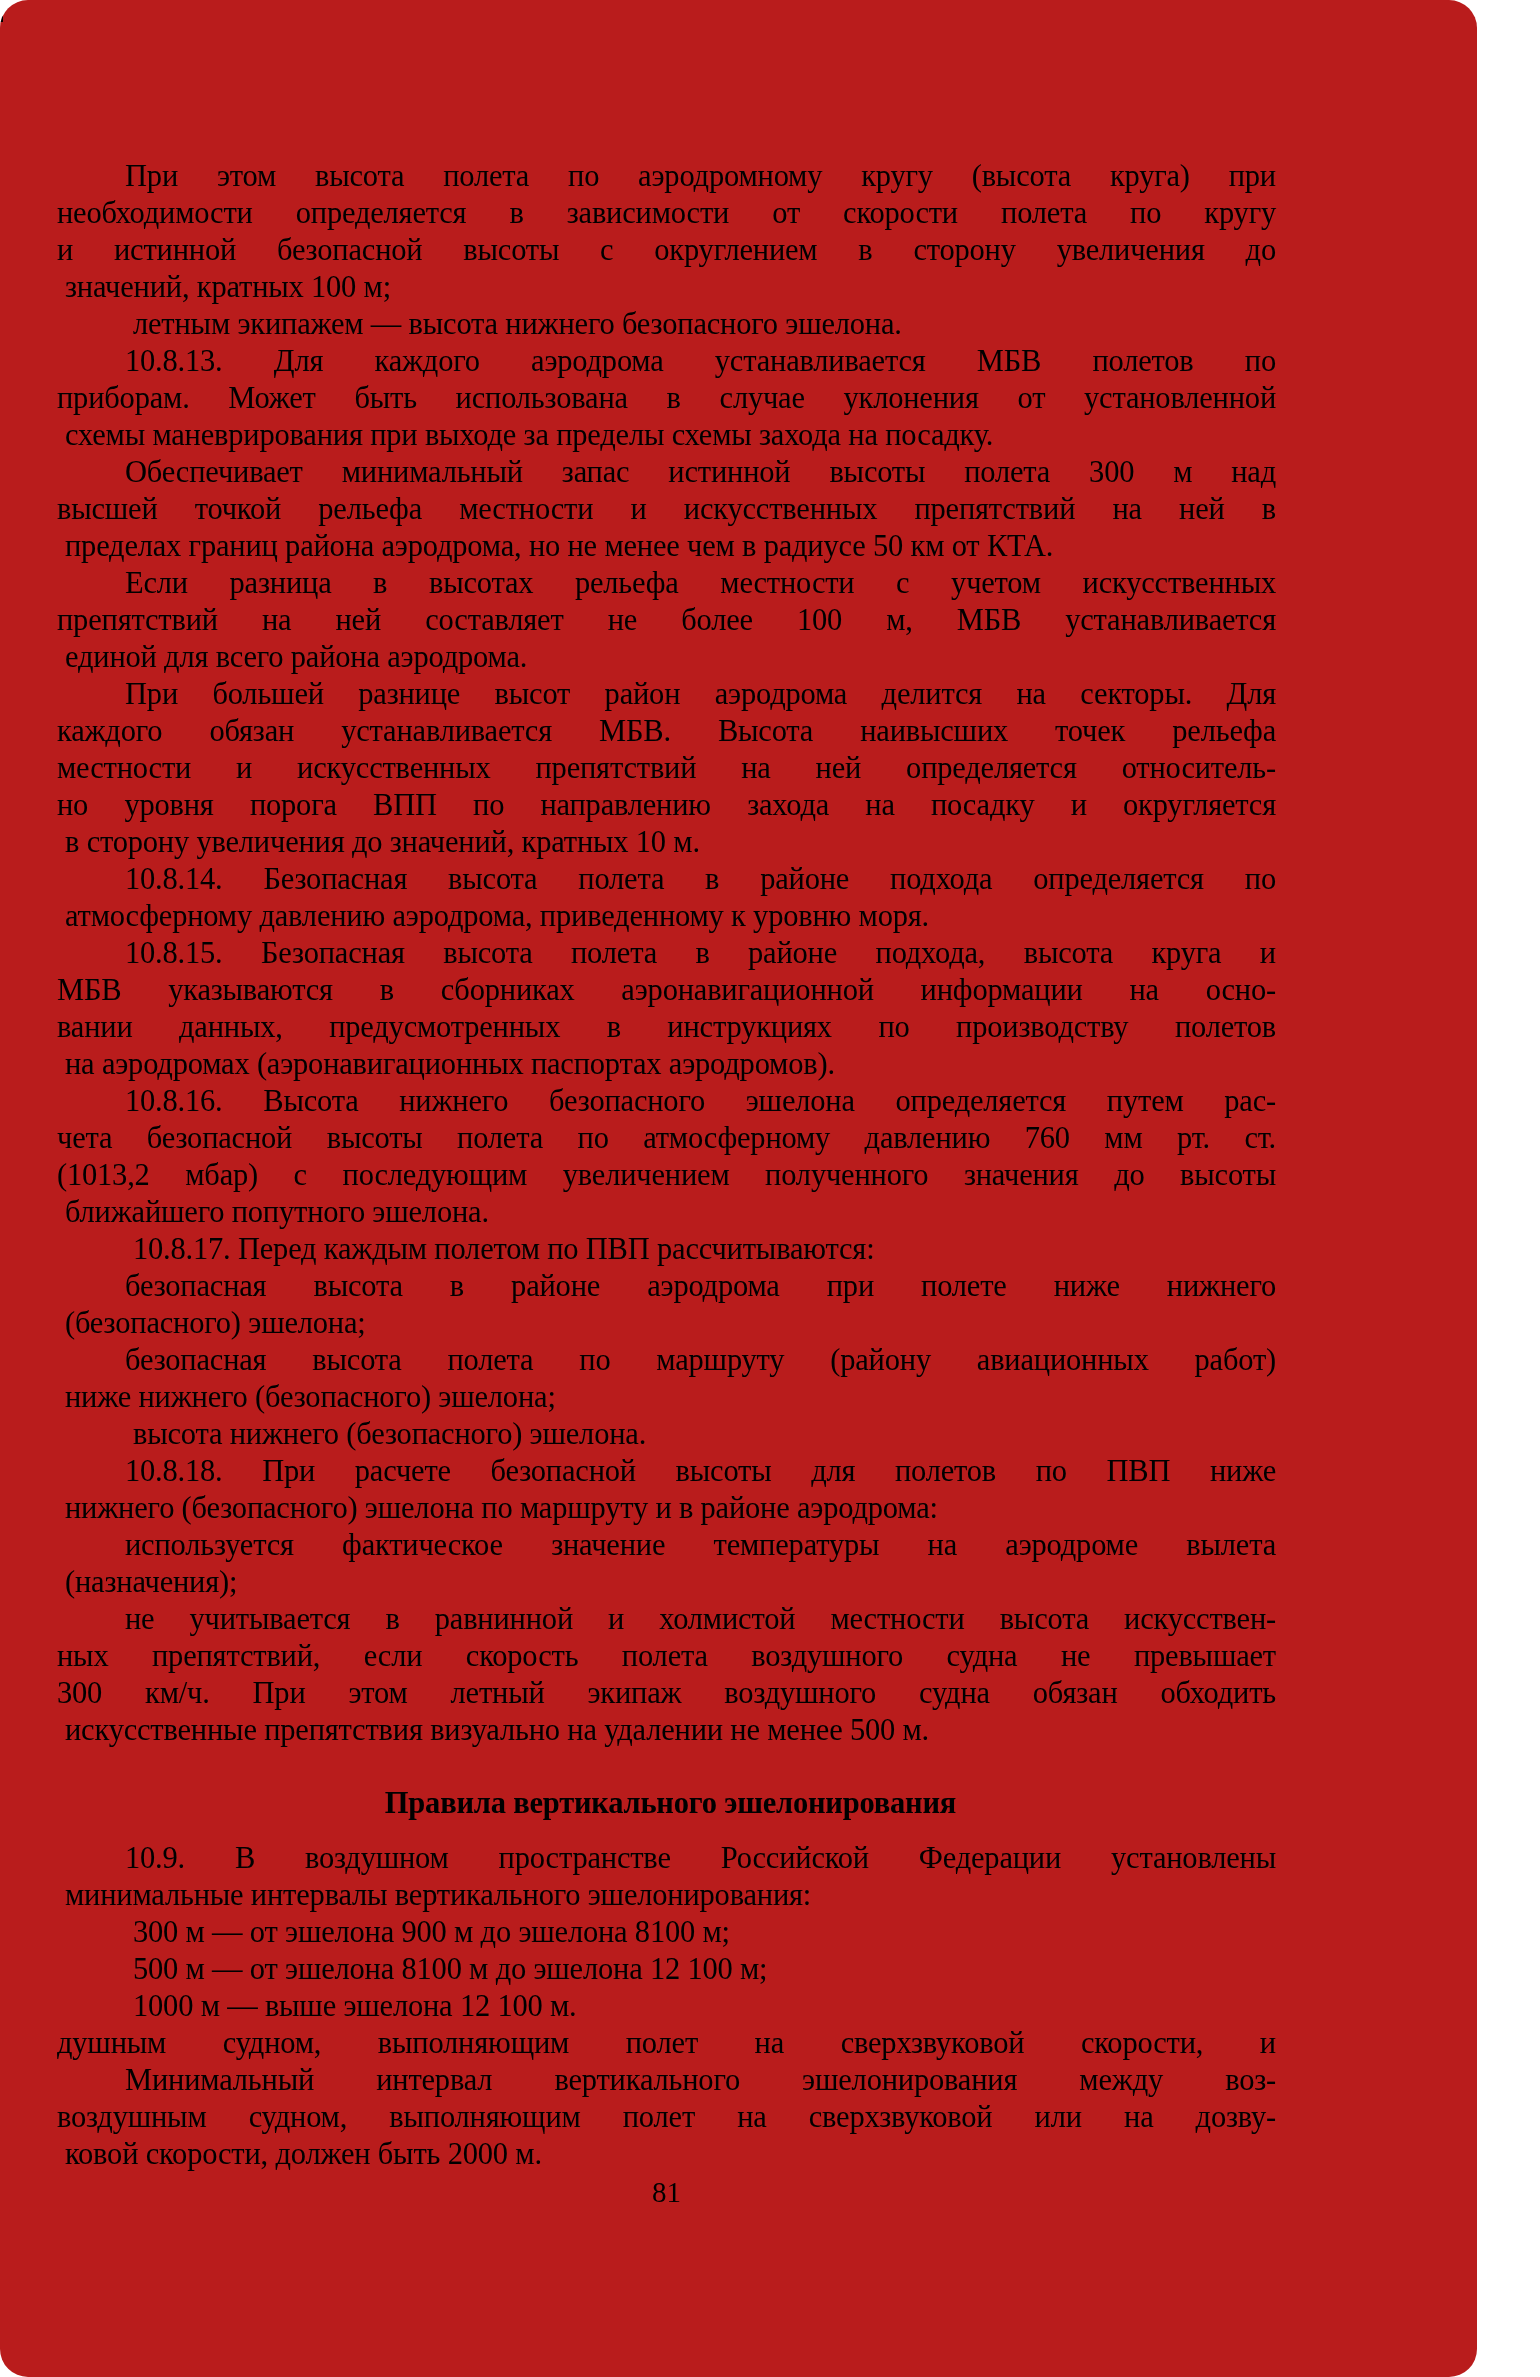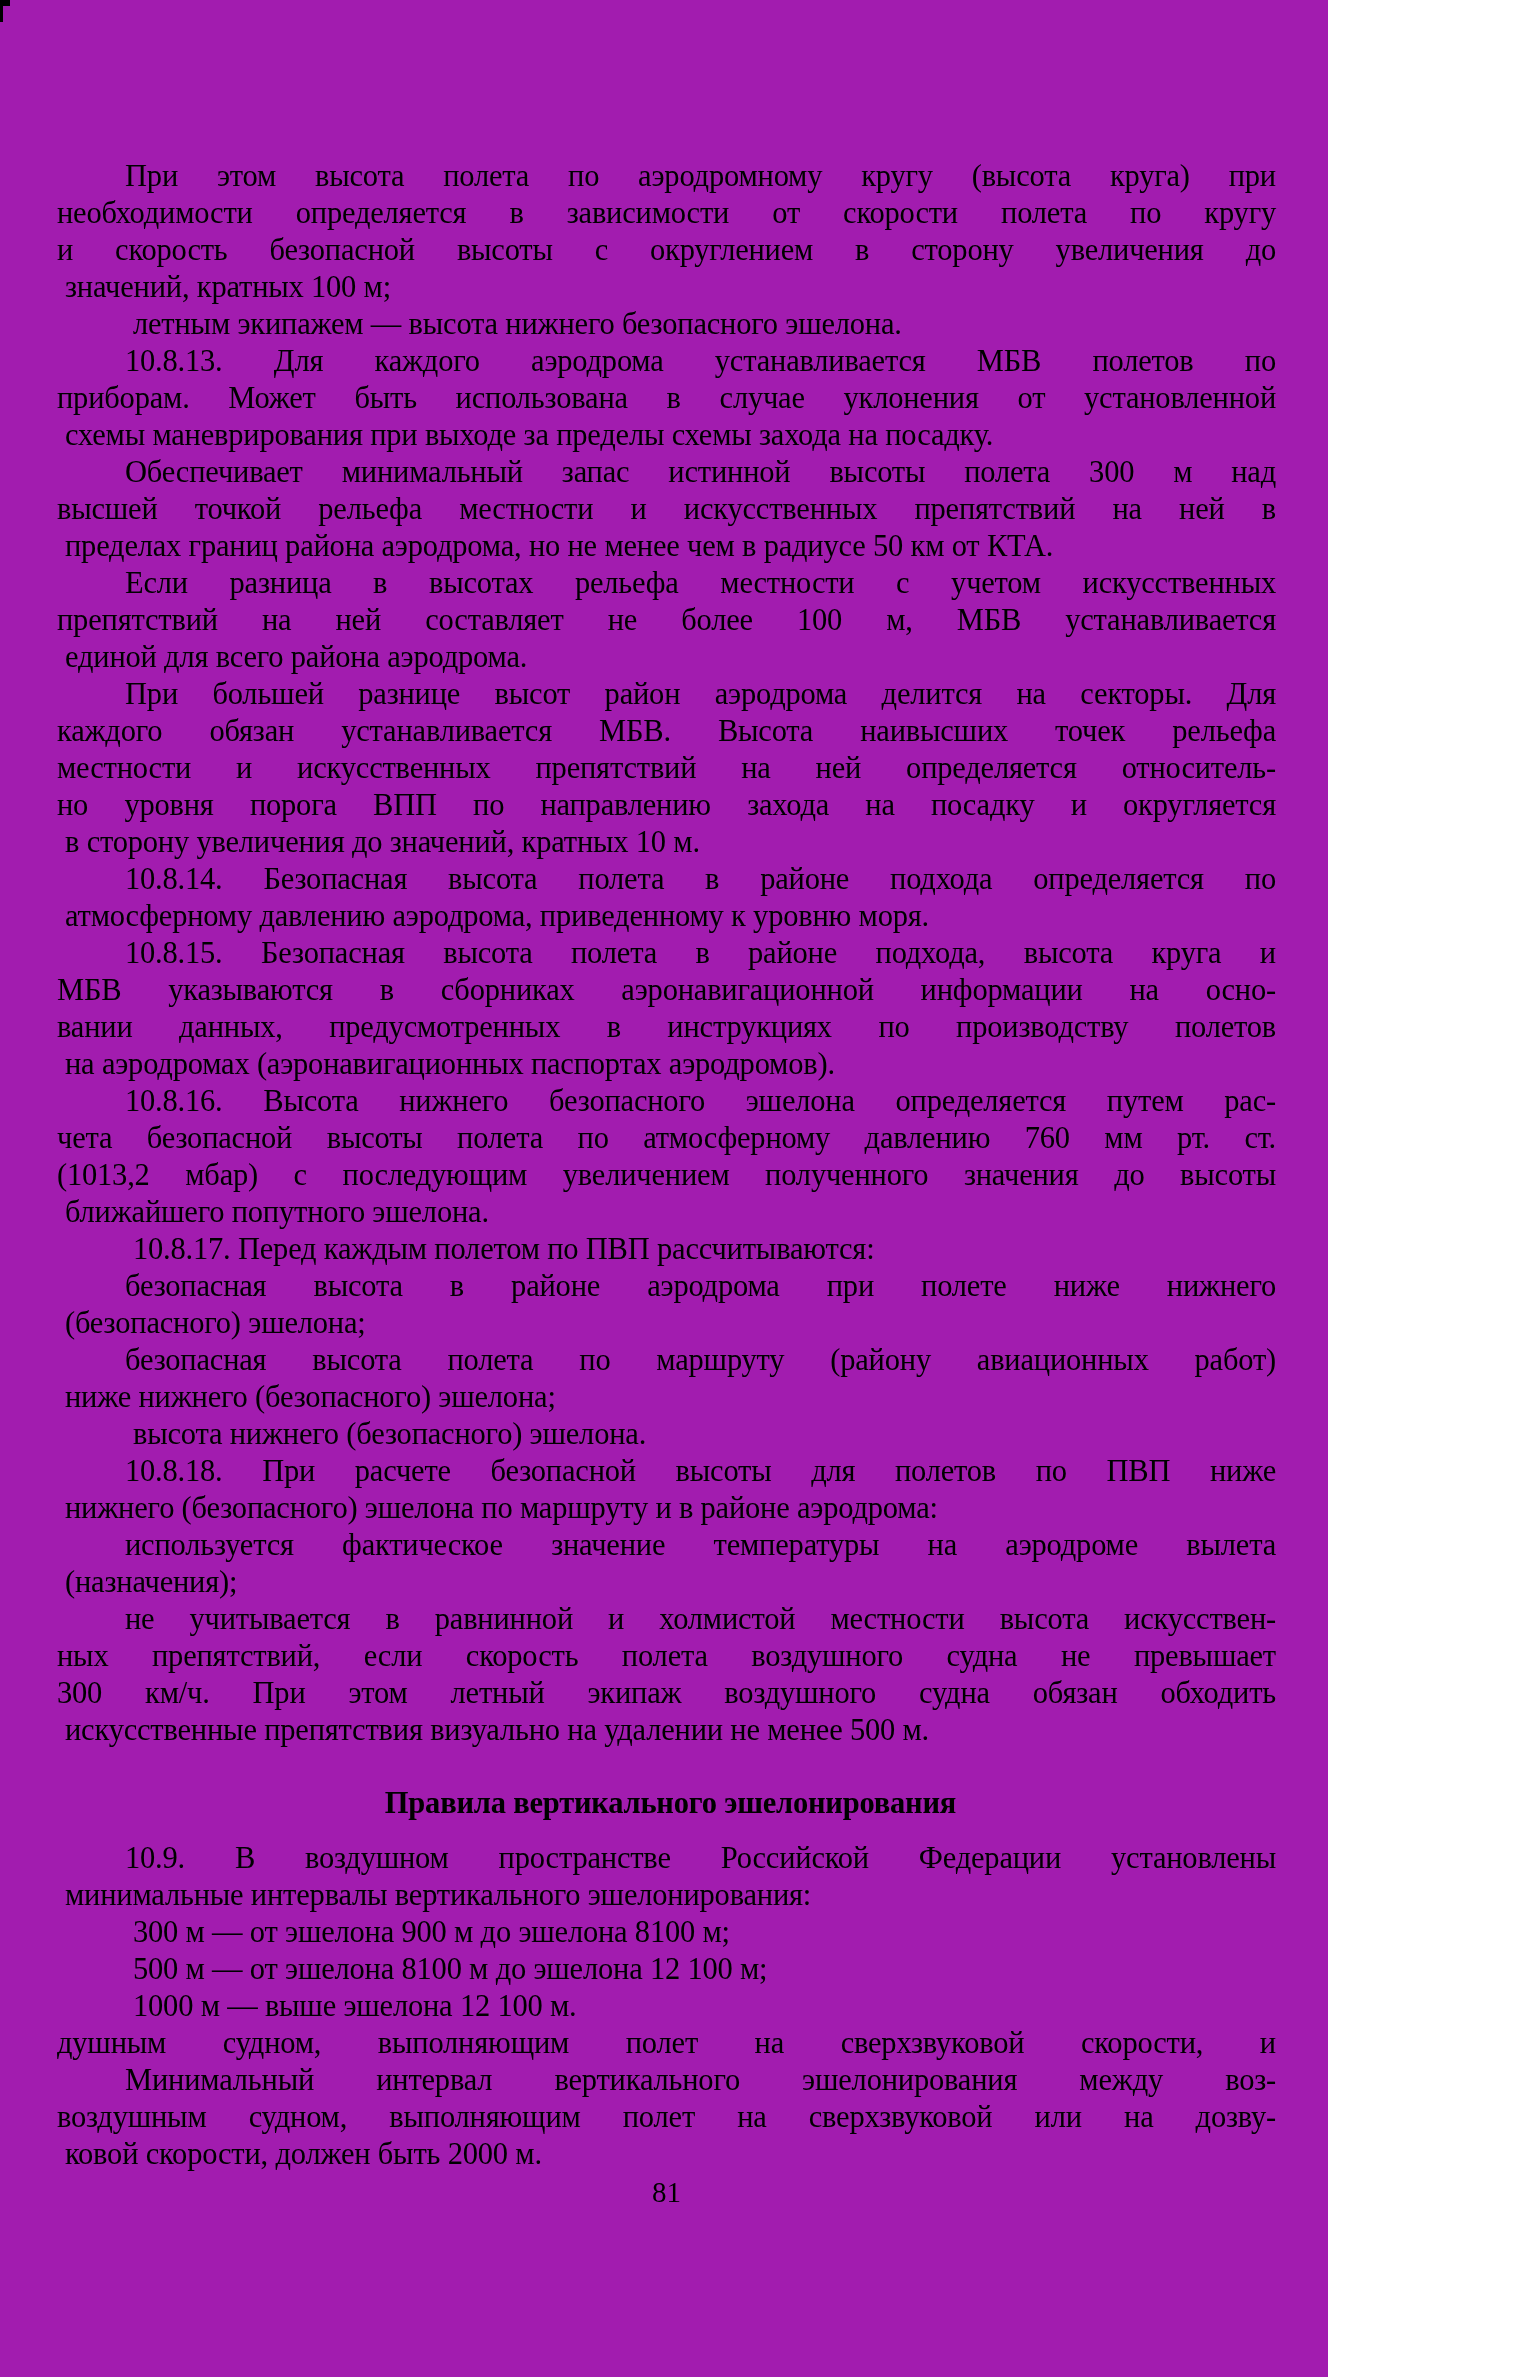--- a/index.html
+++ b/index.html
@@ -2,26 +2,27 @@
 <html lang="ru" style="font-size:10.4px"><head>
 <meta charset="utf-8">
 <style>
   html, body {
     margin: 0;
     padding: 0;
     background: #ffffff;
   }
   .page {
     position: relative;
-    width: 1328px;
+    width: 1477px;
     height: 2377px;
-    background: #a21caf;
+    background: #b91c1c;
     overflow: hidden;
     font-family: "Liberation Serif", "DejaVu Serif", serif;
     color: #000000;
+    border-radius: 28px;
   }
   .scan-mark {
     position: absolute;
     background: #000000;
   }
   .scan-mark.corner { left: 0; top: 0; width: 10.4px; height: 5.8px; }
   .scan-mark.edge   { left: 0; top: 5.2px; width: 3.2px; height: 17px; }
 
   .text-column {
     position: absolute;
@@ -59,21 +60,21 @@
 <body>
 
 <div class="page">
   <div class="scan-mark corner"></div>
   <div class="scan-mark edge"></div>
 
   <div class="text-column">
 
   <div class="line body first">При этом высота полета по аэродромному кругу (высота круга) при</div>
       <div class="line body">необходимости определяется в зависимости от скорости полета по кругу</div>
-      <div class="line body">и скорость безопасной высоты с округлением в сторону увеличения до</div>
+      <div class="line body">и истинной безопасной высоты с округлением в сторону увеличения до</div>
       <div class="line body last">значений, кратных 100 м;</div>
       <div class="line body first last">летным экипажем — высота нижнего безопасного эшелона.</div>
       <div class="line body first">10.8.13. Для каждого аэродрома устанавливается МБВ полетов по</div>
       <div class="line body">приборам. Может быть использована в случае уклонения от установленной</div>
       <div class="line body last">схемы маневрирования при выходе за пределы схемы захода на посадку.</div>
       <div class="line body first">Обеспечивает минимальный запас истинной высоты полета 300 м над</div>
       <div class="line body">высшей точкой рельефа местности и искусственных препятствий на ней в</div>
       <div class="line body last">пределах границ района аэродрома, но не менее чем в радиусе 50 км от КТА.</div>
       <div class="line body first">Если разница в высотах рельефа местности с учетом искусственных</div>
       <div class="line body">препятствий на ней составляет не более 100 м, МБВ устанавливается</div>

